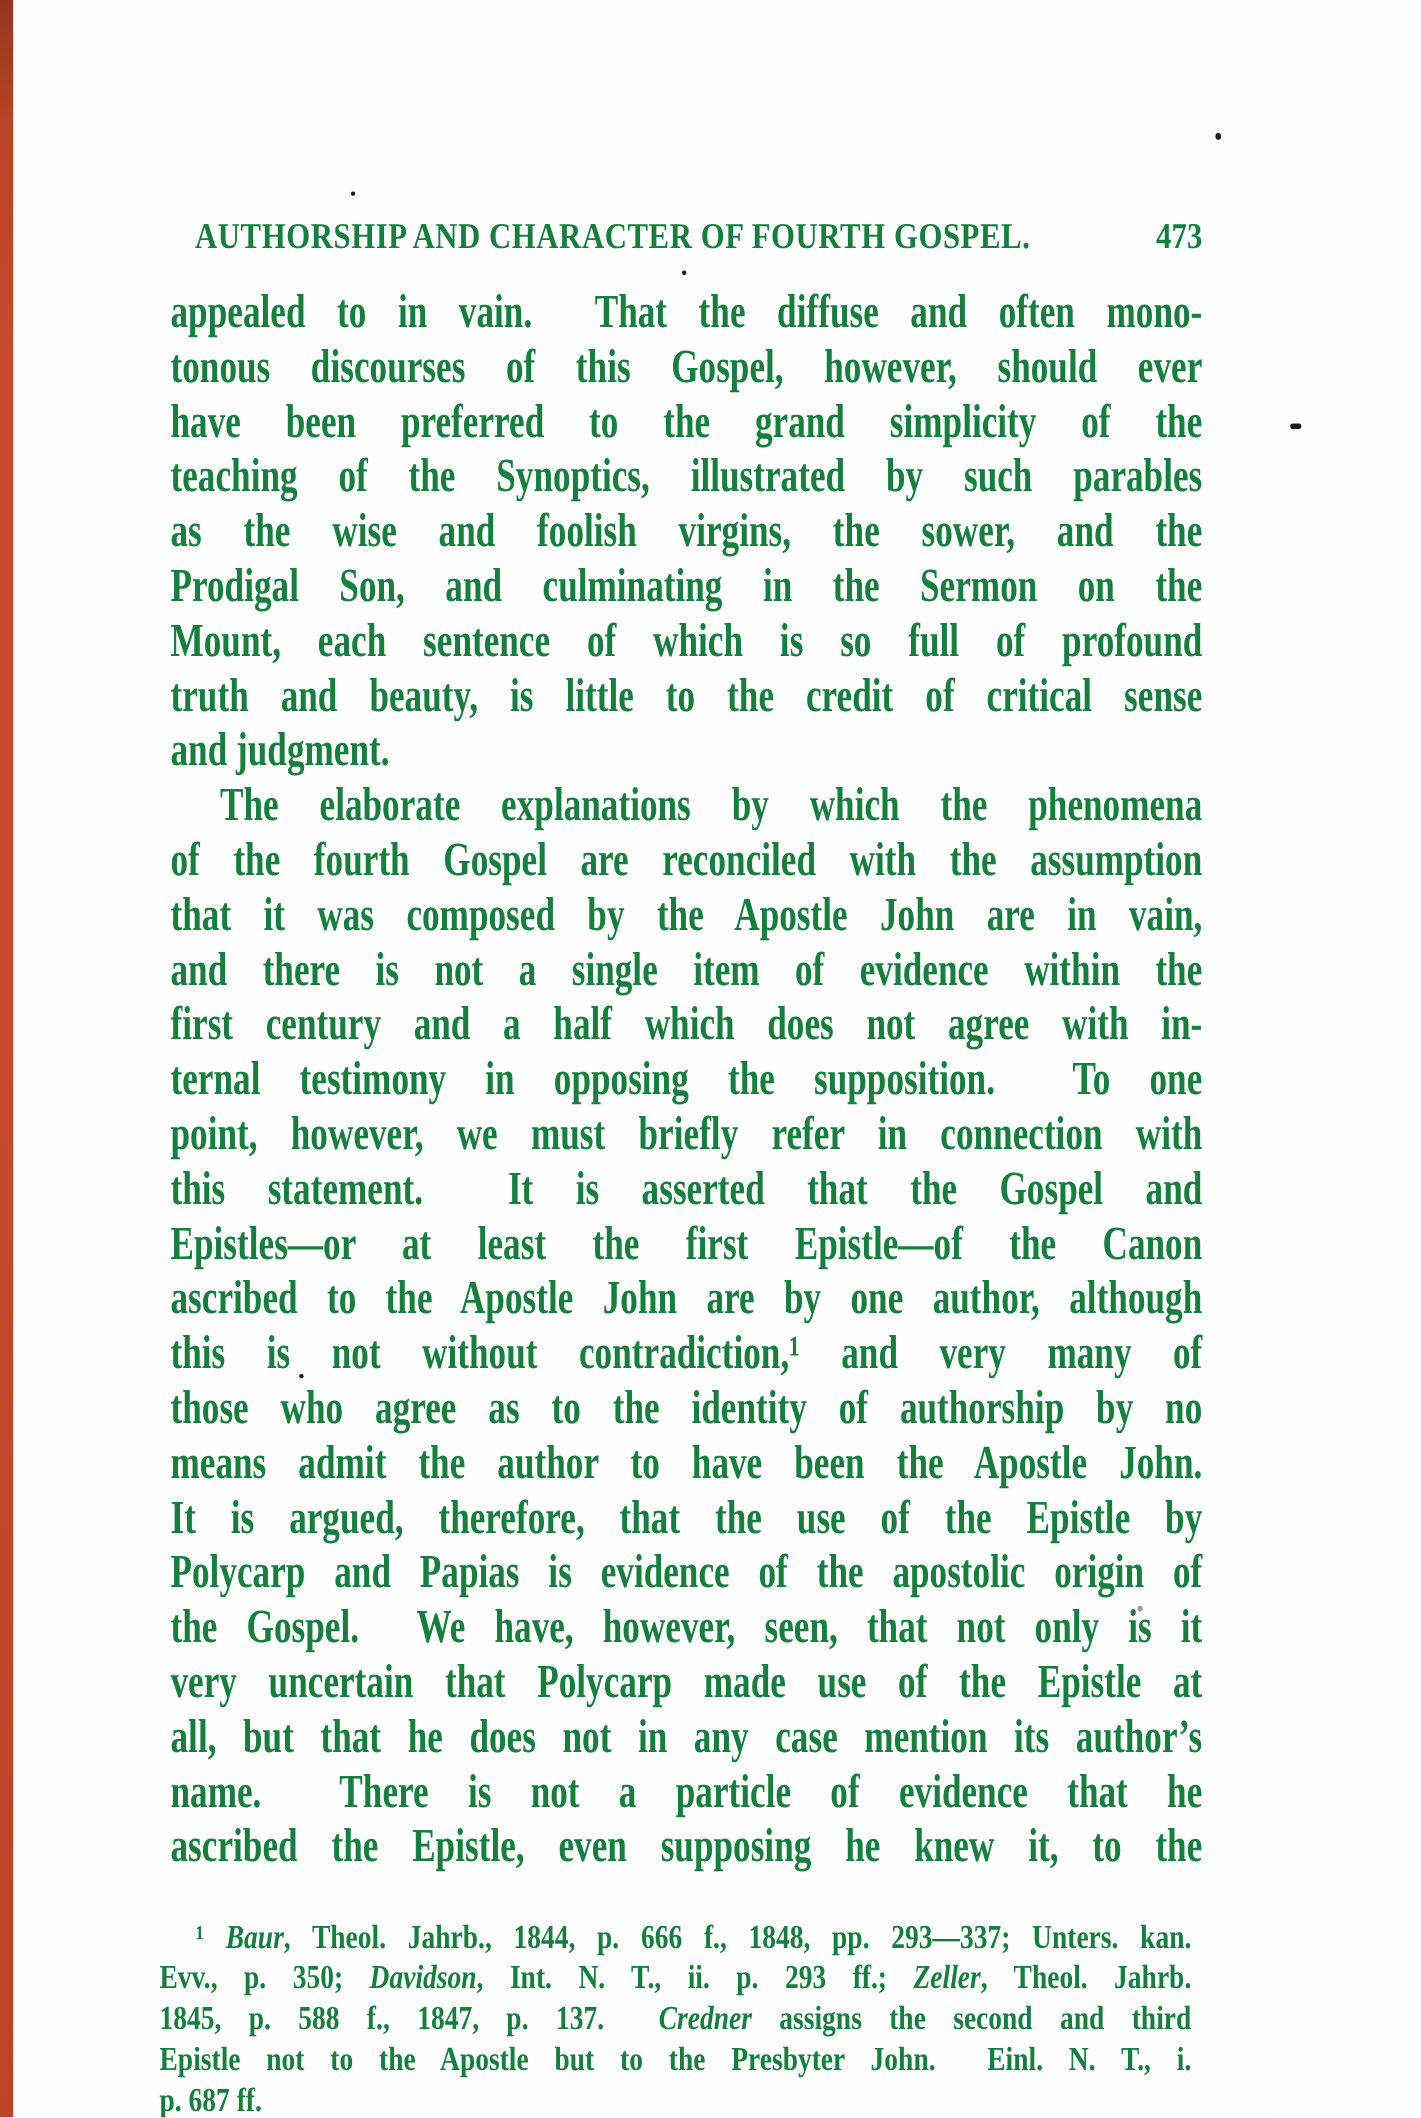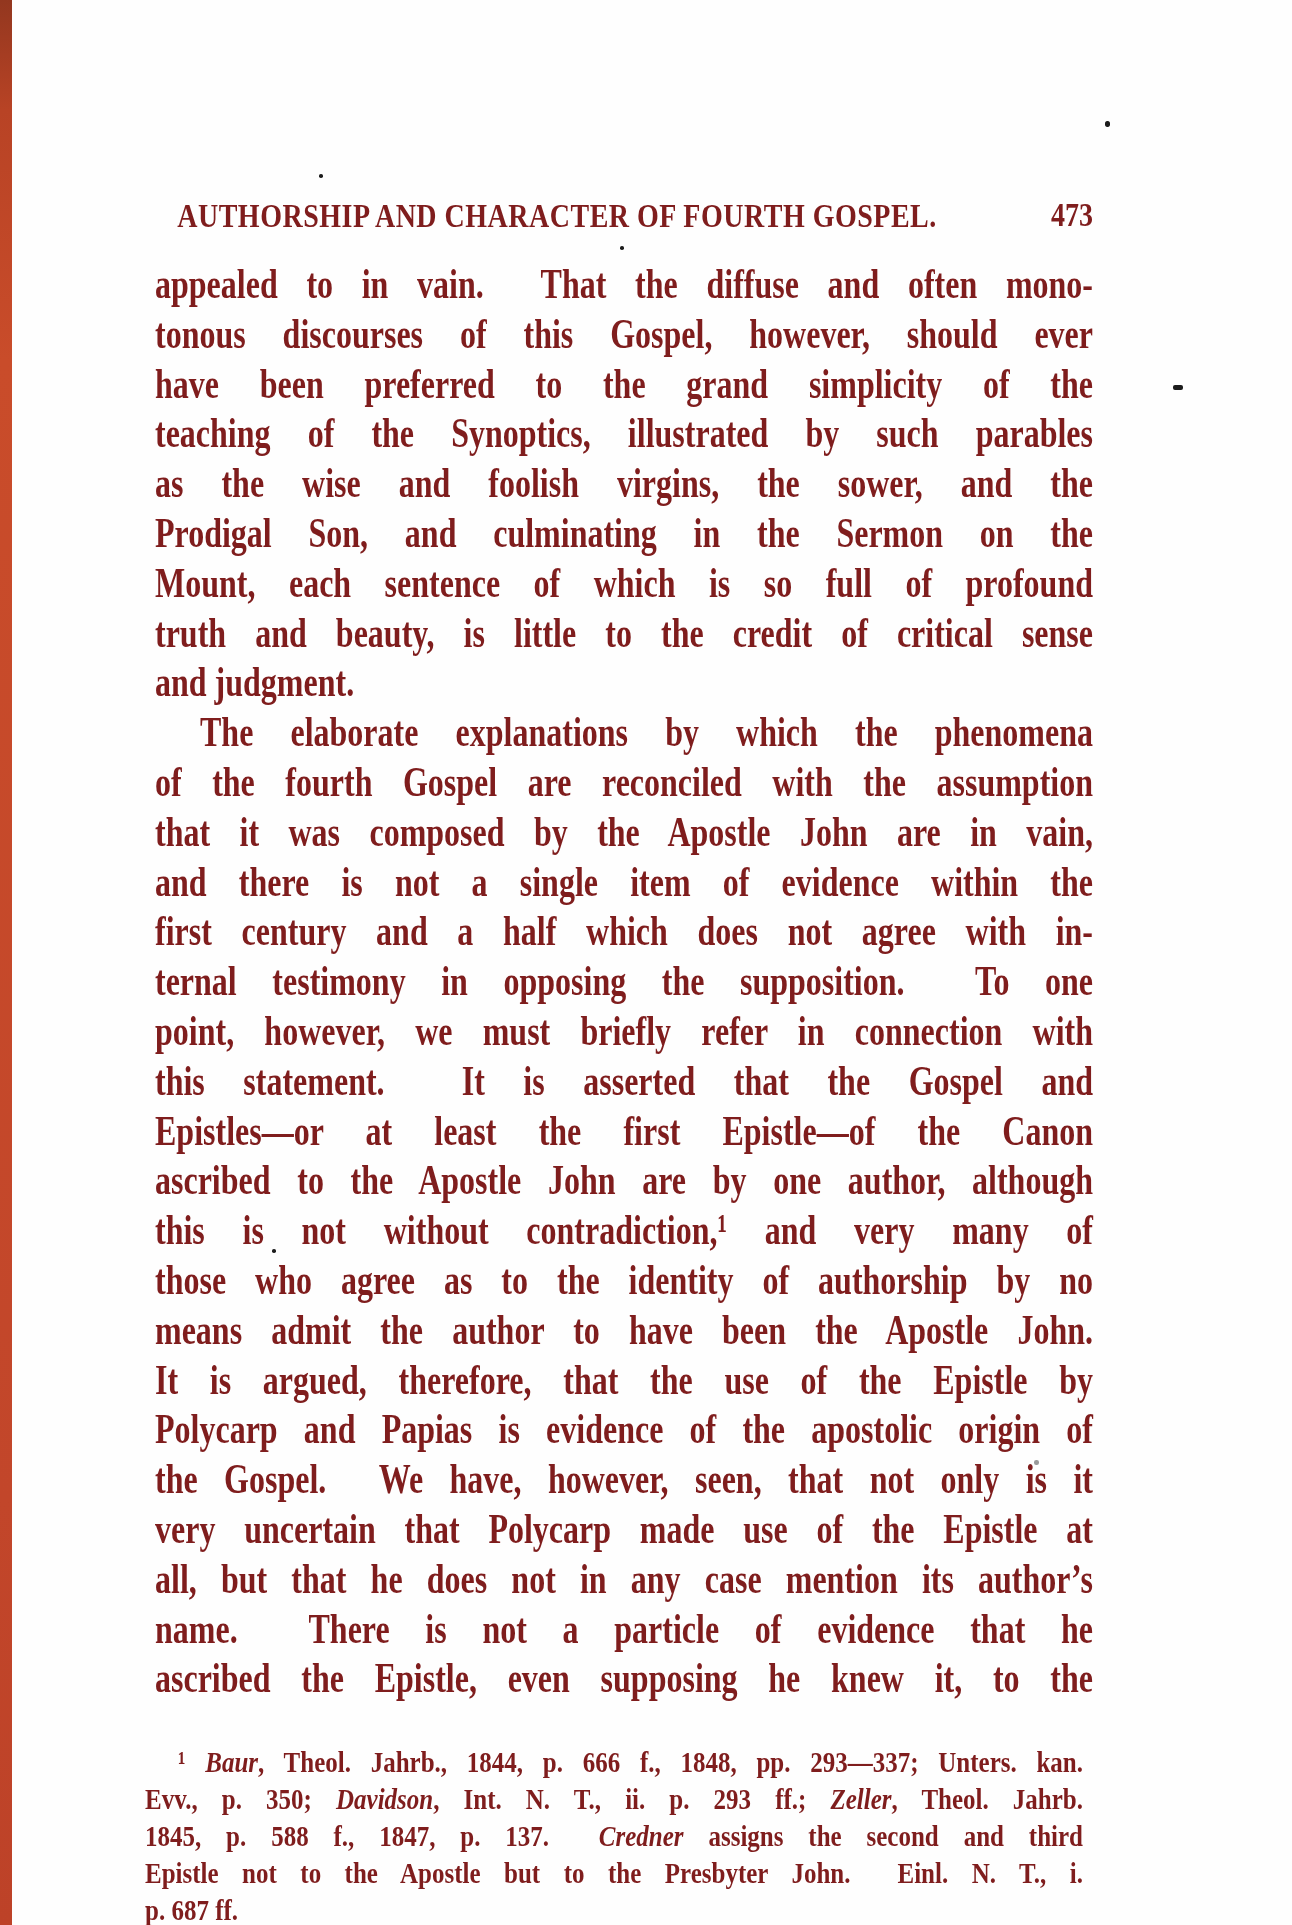--- a/index.html
+++ b/index.html
@@ -7,21 +7,21 @@
     padding: 0;
     background: #ffffff;
   }
   .page {
     position: relative;
     width: 1292px;
     height: 1925px;
     background: #fefefe;
     overflow: hidden;
     font-family: "Liberation Serif", "DejaVu Serif", serif;
-    color: #7f1d1d;
+    color: #15803d;
   }
   
   .spine {
     position: absolute;
     left: 0; top: 0;
     width: 12px; height: 100%;
     background: linear-gradient(180deg, #93371f 0px, #b84325 110px, #c94c2a 360px, #c2462a 1500px, #bd4228 100%);
   }
   .running-header {
     position: absolute;

